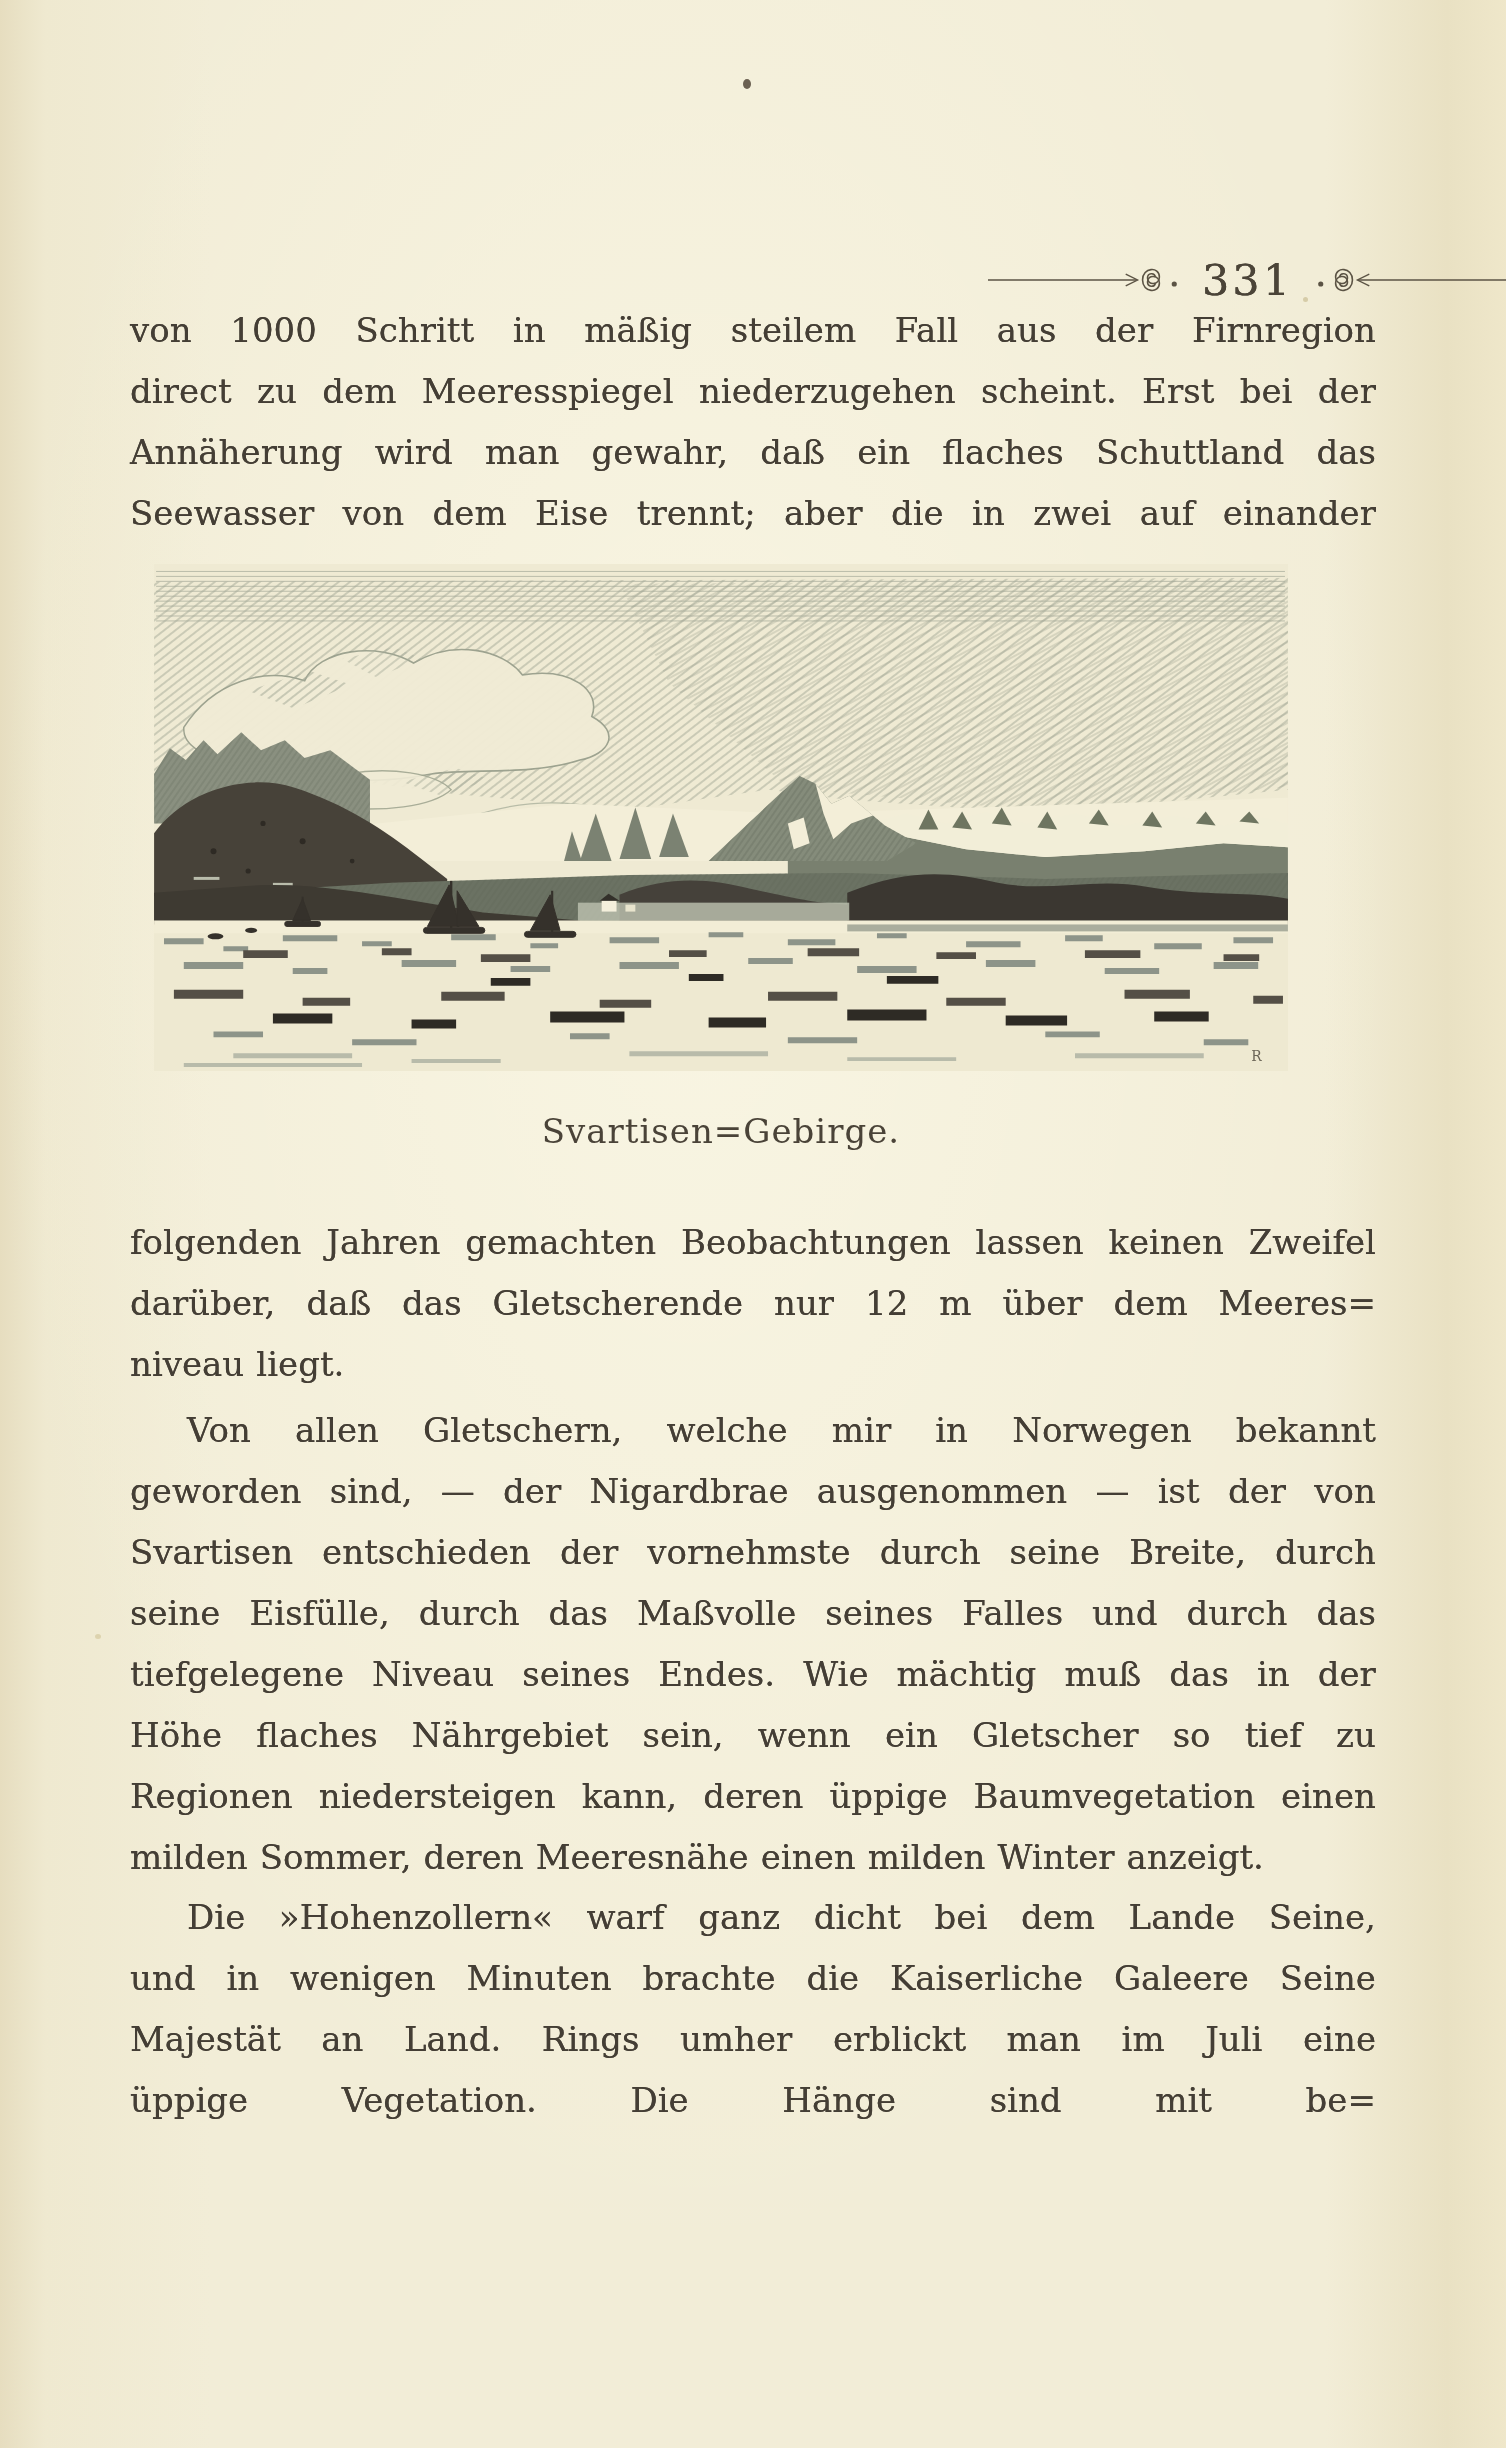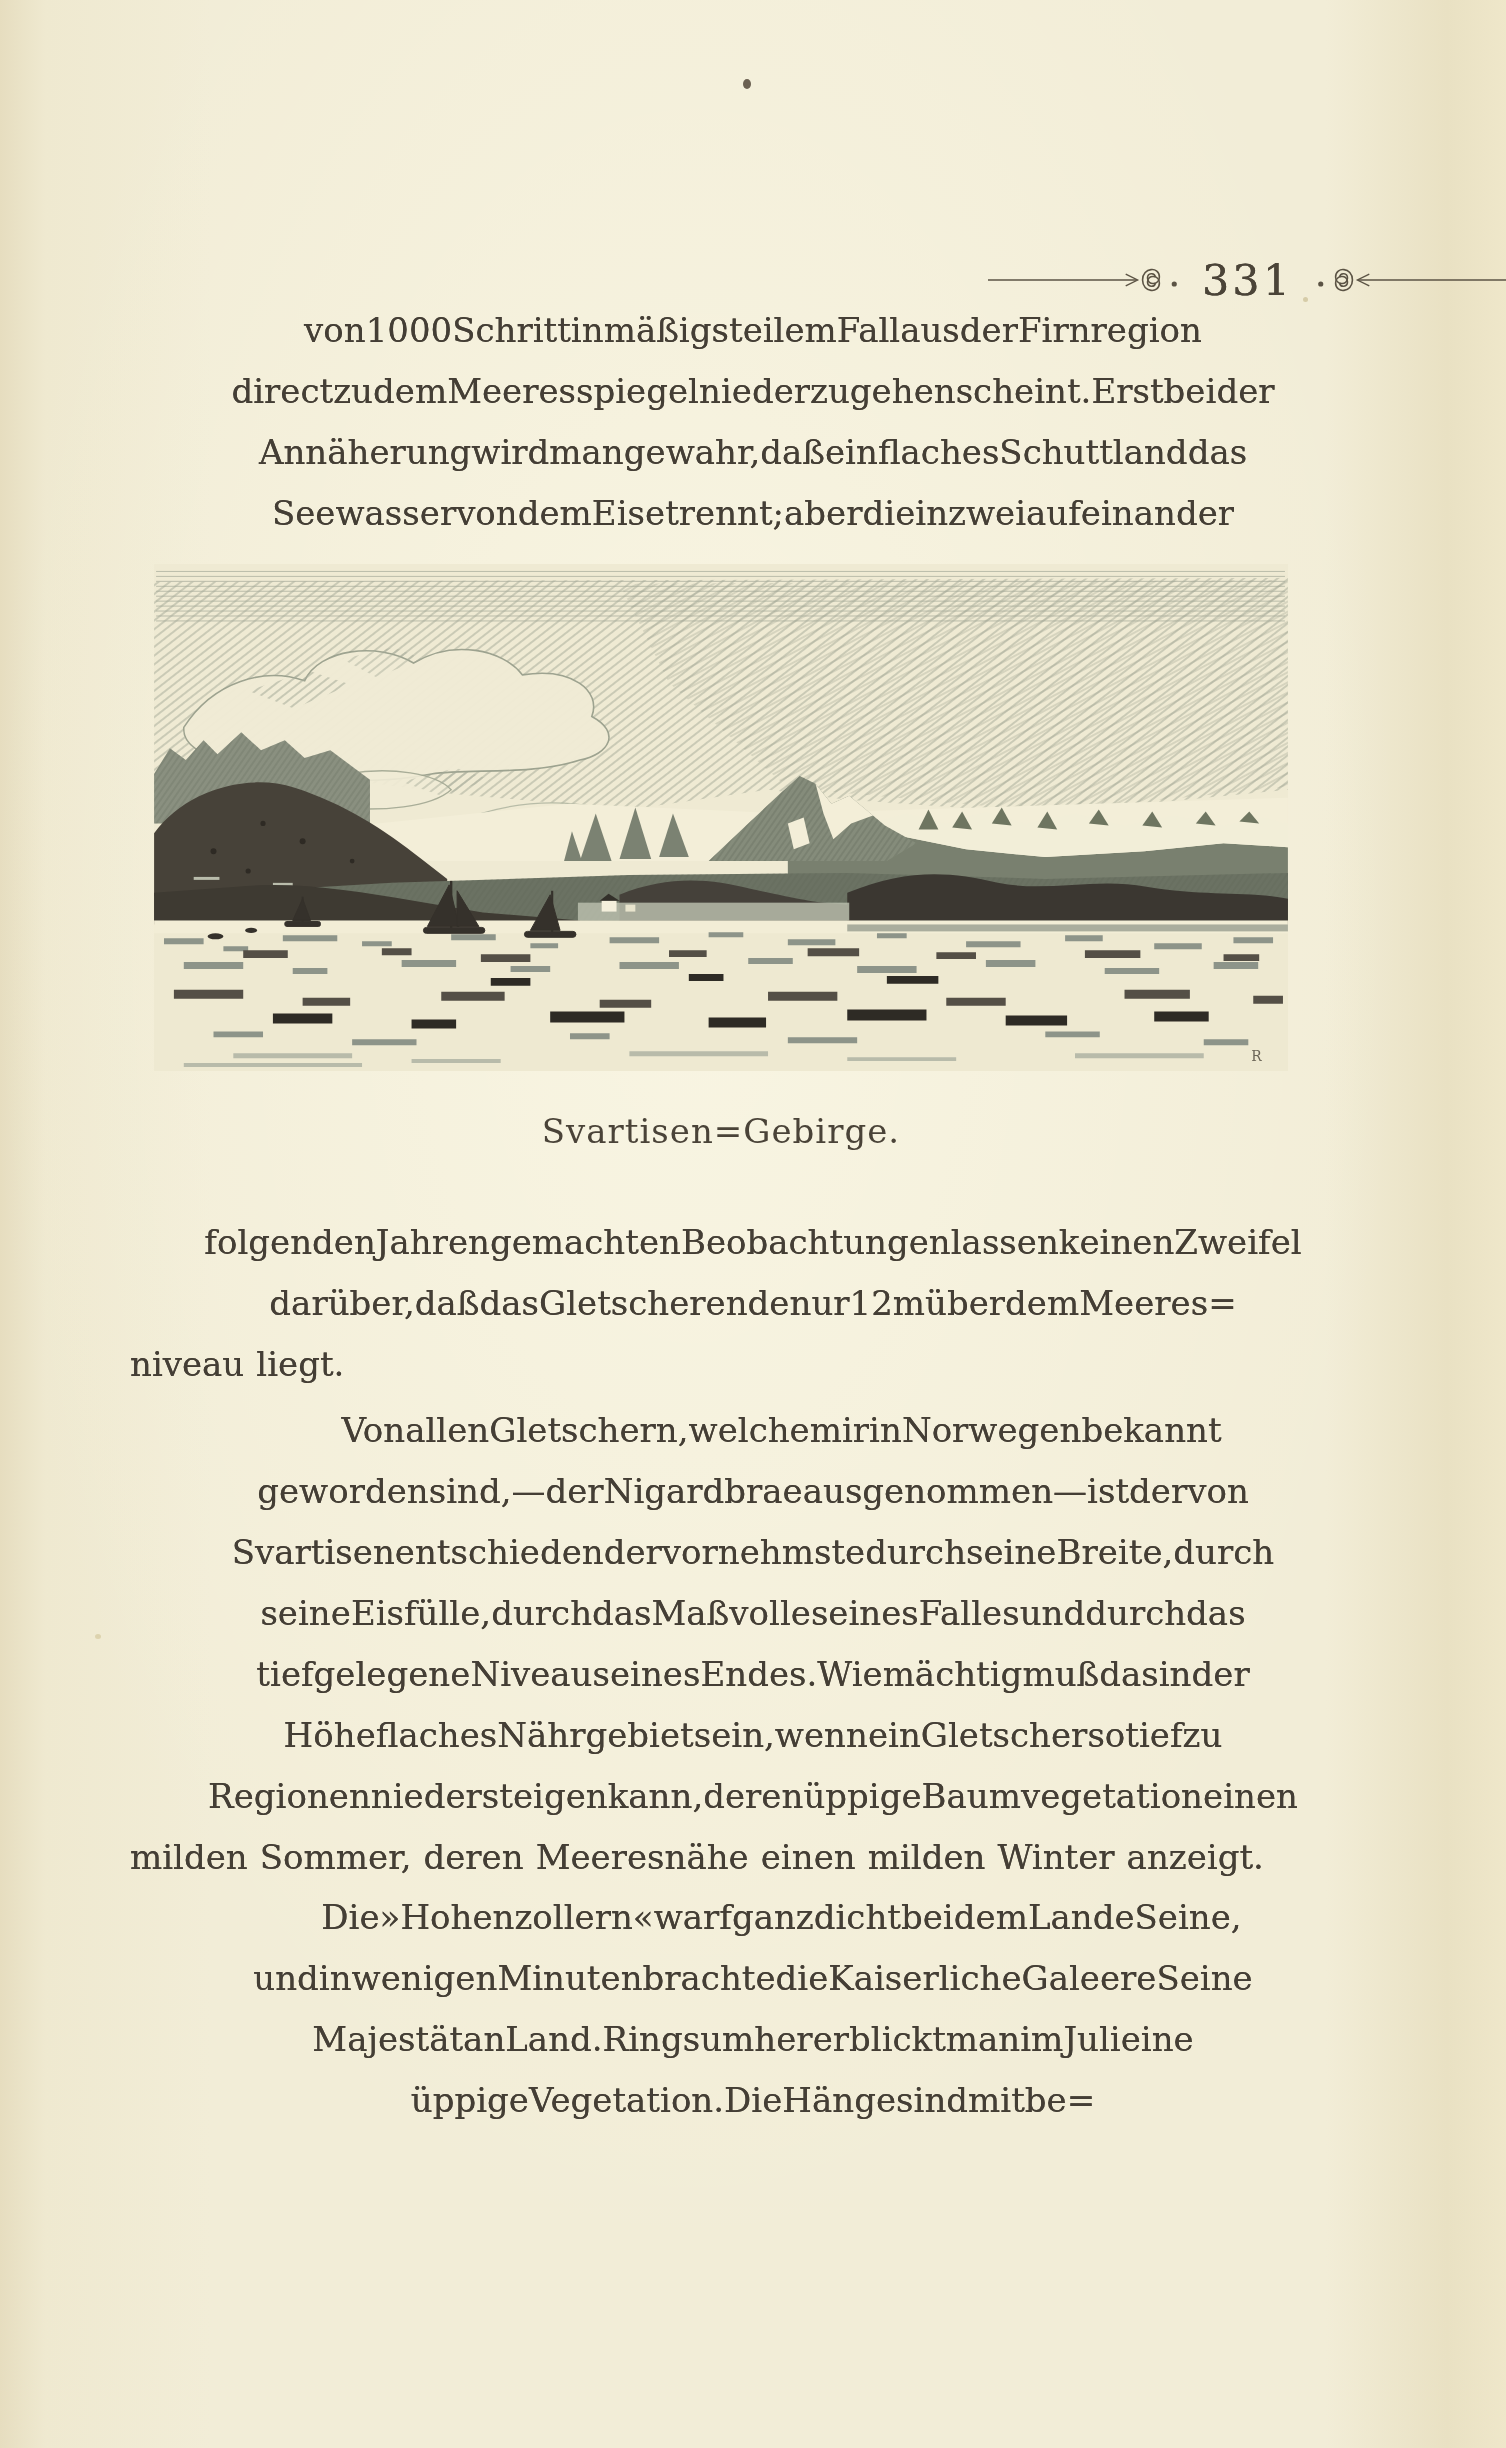--- a/index.html
+++ b/index.html
@@ -24,21 +24,21 @@
     display:flex; justify-content:flex-end; align-items:center; margin-top:39px;
   }
   .pageno {
     font-size:43px; letter-spacing:3px; color:#4b4438;
     text-shadow:0 0 0.5px #4b4438;
   }
   .orn { display:block; }
 
   .textblock { position:absolute; left:130px; width:1246px; font-size:34px; }
   .tline {
-    display:flex; justify-content:center;
+    display:flex; justify-content:space-between;
     height:61px; line-height:61px; white-space:nowrap;
     text-shadow:0 0 0.6px rgba(62,56,46,0.85);
   }
   .tline.lastline { justify-content:flex-start; }
   .tline.lastline span { margin-right:12px; }
   .tline.indent { padding-left:57px; }
 
   .figure { position:absolute; left:154px; top:564px; width:1134px; height:507px; }
   .figure svg { display:block; width:100%; height:100%; }
 

